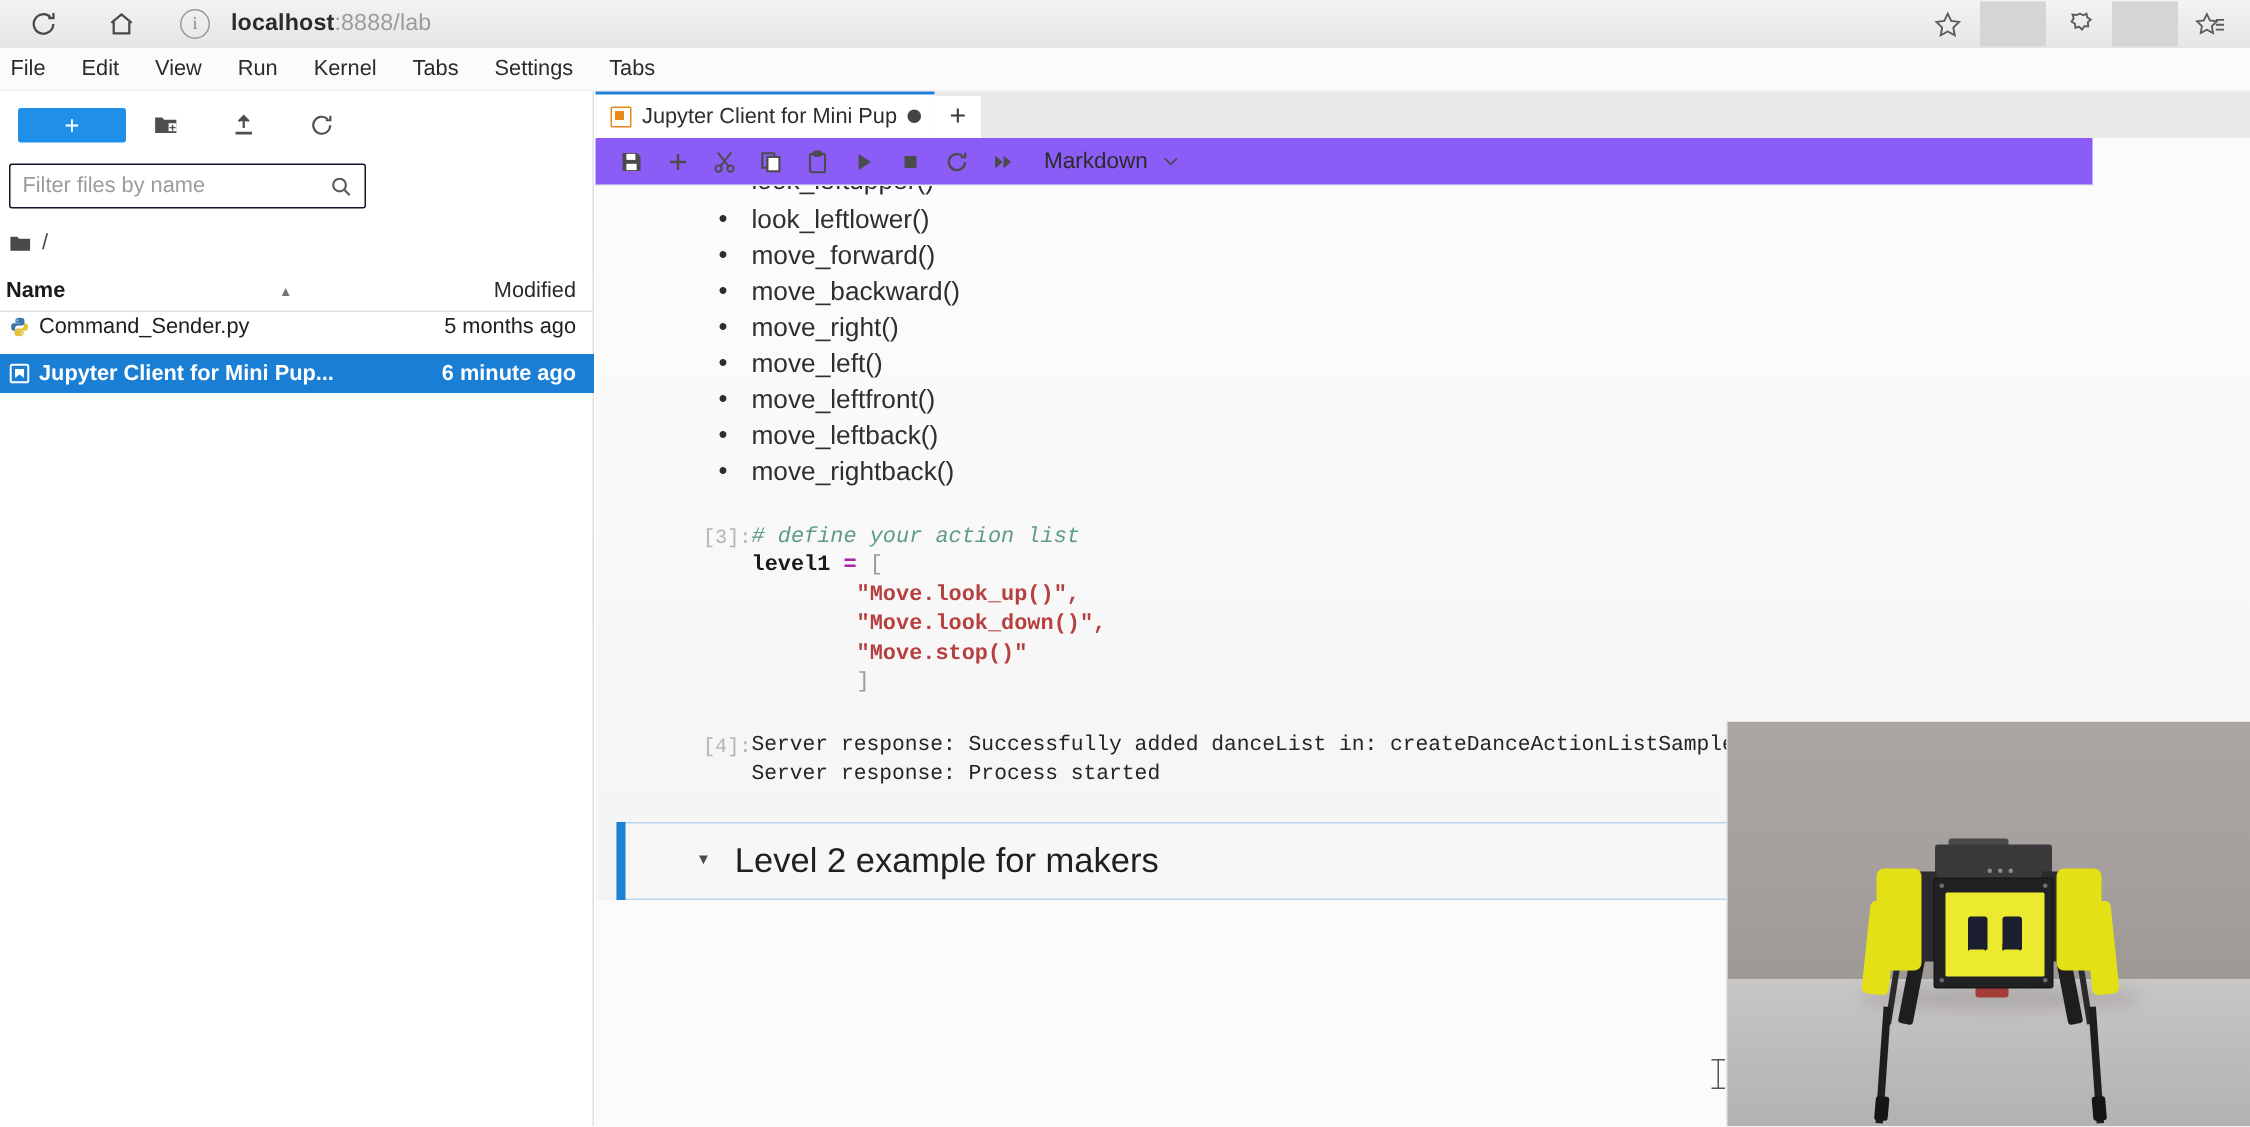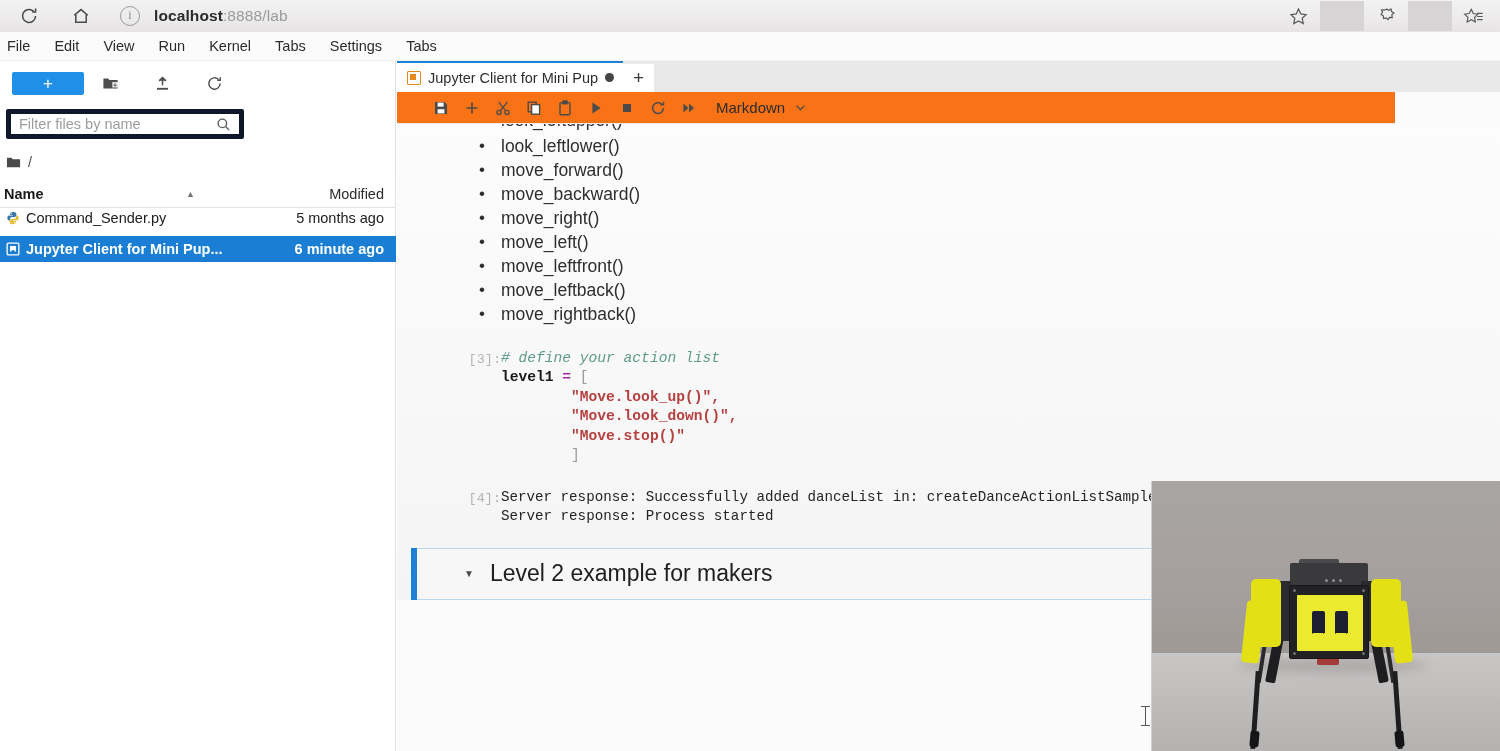--- a/index.html
+++ b/index.html
@@ -55,21 +55,21 @@
   .fb-toolbar { position: relative; height: 44px; display: flex; align-items: center; padding: 0 6px; }
   .new-launcher {
     width: 72px; height: 23px; background: #1f8fe8; border-radius: 2px;
     display: flex; align-items: center; justify-content: center;
     color: #fff; font-size: 17px; line-height: 1; margin-left: 6px; font-weight: 300;
   }
   .fb-ico { width: 52px; height: 30px; display: flex; align-items: center; justify-content: center; color: #4f4f4f; }
 
   .filter-box {
     position: absolute; left: 6px; top: 48px; width: 238px; height: 30px;
-    border: 5px solid #0f172a; background: #fff; border-radius: 2px;
+    border: 1px solid #0f172a; background: #fff; border-radius: 2px;
     display: flex; align-items: center; padding: 0 8px;
   }
   .filter-box input {
     flex: 1; border: none; outline: none; font-size: 14.5px; color: #3c3c3c;
     font-family: "Liberation Sans", sans-serif; background: transparent;
   }
   .filter-box input::placeholder { color: #9c9c9c; }
 
   .breadcrumb {
     position: absolute; left: 6px; top: 90px; height: 22px;
@@ -119,22 +119,22 @@
     background: #e8871a;
   }
   .dirty-dot { width: 9px; height: 9px; border-radius: 50%; background: #444; flex: none; }
   .tab-add {
     width: 31px; height: 28px; background: #fff; display: flex; align-items: center;
     justify-content: center; color: #3a3a3a; font-size: 19px; font-weight: 300;
   }
 
   .nb-toolbar {
     position: absolute; left: 0; top: 31px; width: 998px; height: 32px;
-    background: #f97316; border-bottom: 1px solid #ececec;
-    display: flex; align-items: center; padding-left: 20px;
+    background: #8b5cf6; border-bottom: 1px solid #ececec;
+    display: flex; align-items: center;
   }
   .tb-ico {
     width: 31px; height: 28px; display: flex; align-items: center; justify-content: center;
     color: #4b4b4b;
   }
   .tb-sep { width: 8px; }
   .celltype {
     display: flex; align-items: center; gap: 9px; margin-left: 12px;
     font-size: 15px; color: #2b2b2b;
   }

